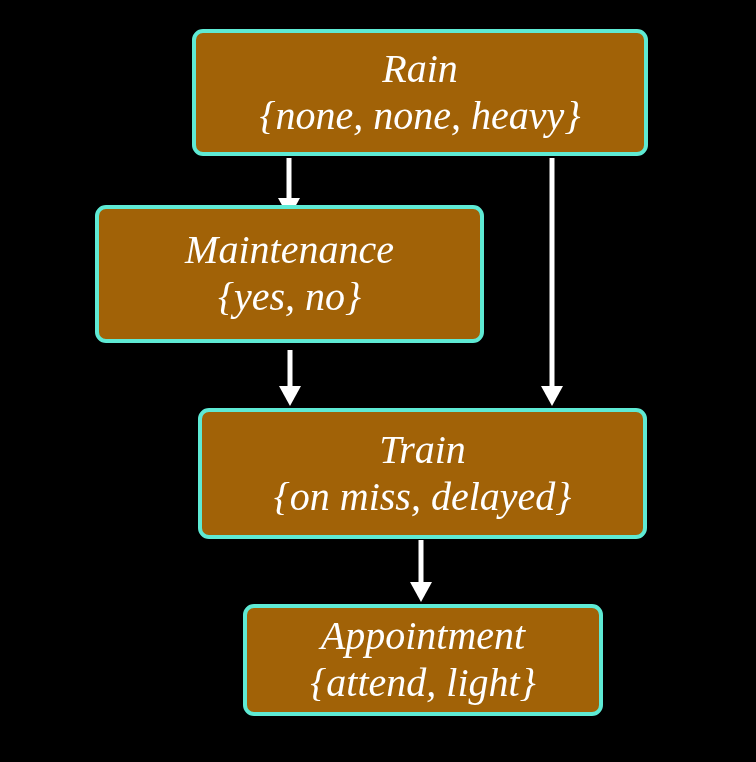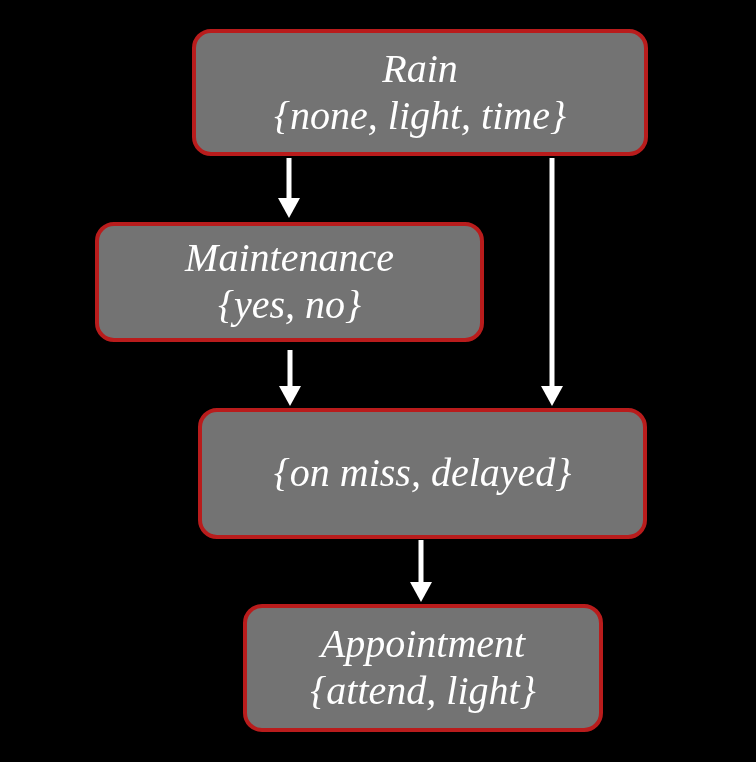--- a/index.html
+++ b/index.html
@@ -26,41 +26,41 @@
   .edges line {
     stroke: #ffffff;
     stroke-width: 5;
   }
   .edges polygon {
     fill: #ffffff;
   }
   .node {
     position: absolute;
     box-sizing: border-box;
-    border: 4px solid #b91c1c;
-    border-radius: 19px;
-    background: #737373;
+    border: 4px solid #5eead4;
+    border-radius: 11px;
+    background: #a16207;
     display: flex;
     flex-direction: column;
     align-items: center;
     justify-content: center;
     text-align: center;
   }
   .node-label, .node-values {
     font-style: italic;
     color: #ffffff;
     font-size: 40px;
     line-height: 1.17;
     white-space: nowrap;
   }
   
   #node-rain        { left: 192px; top:  29px; width: 456px; height: 127px; }
-  #node-maintenance { left:  95px; top: 222px; width: 389px; height: 120px; font-family: Liberation Serif, serif; }
+  #node-maintenance { left:  95px; top: 205px; width: 389px; height: 138px; font-family: Liberation Serif, serif; }
   #node-train       { left: 198px; top: 408px; width: 449px; height: 131px; }
-  #node-appointment { left: 243px; top: 604px; width: 360px; height: 128px; }
+  #node-appointment { left: 243px; top: 604px; width: 360px; height: 112px; }
 </style>
 </head>
 <body>
 
 <div class="canvas">
 
   <svg class="edges" width="756" height="762" viewBox="0 0 756 762" xmlns="http://www.w3.org/2000/svg">
 
     <g>
       <line x1="289" y1="158" x2="289" y2="200"></line>
@@ -78,29 +78,30 @@
     </g>
 
     <g>
       <line x1="421" y1="540" x2="421" y2="584"></line>
       <polygon points="410,582 432,582 421,602"></polygon>
     </g>
   </svg>
 
   <div class="node" id="node-rain">
     <div class="node-label">Rain</div>
-    <div class="node-values">{none, light, time}</div>
+    <div class="node-values">{none, none, heavy}</div>
   </div>
 
   <div class="node" id="node-maintenance">
     <div class="node-label">Maintenance</div>
     <div class="node-values">{yes, no}</div>
   </div>
 
   <div class="node" id="node-train">
+    <div class="node-label">Train</div>
     <div class="node-values">{on miss, delayed}</div>
   </div>
 
   <div class="node" id="node-appointment">
     <div class="node-label">Appointment</div>
     <div class="node-values">{attend, light}</div>
   </div>
 
 </div>
 

